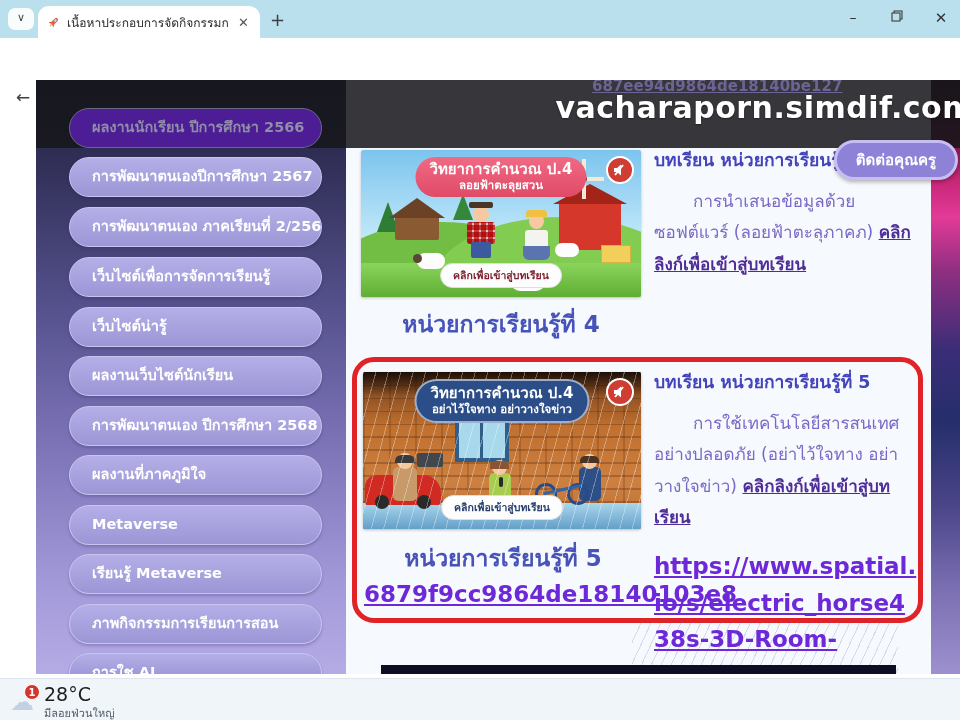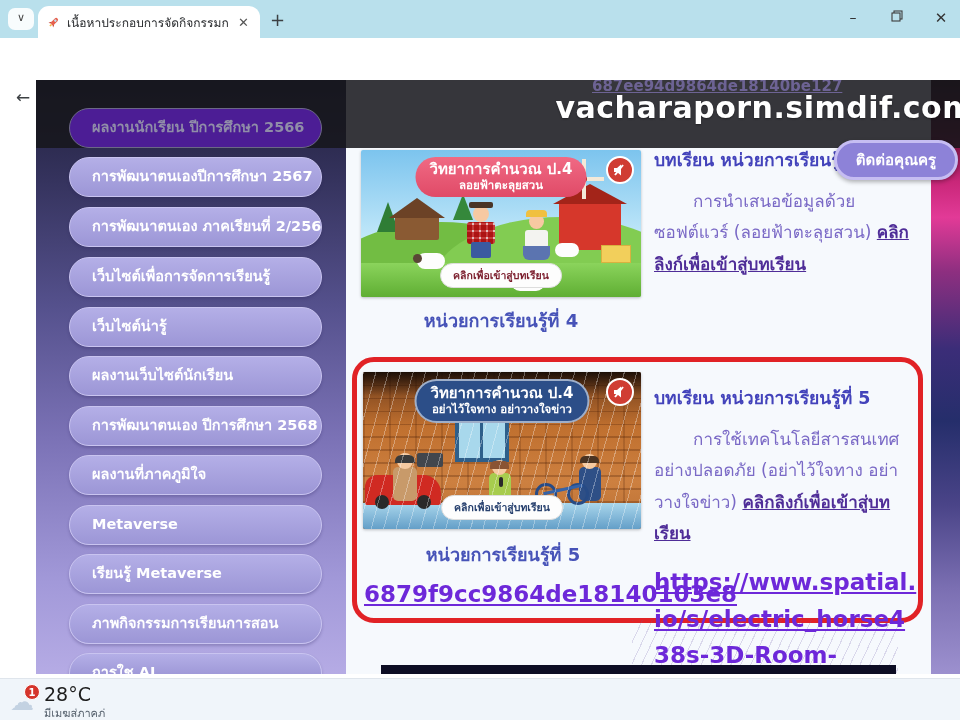--- a/index.html
+++ b/index.html
@@ -48,21 +48,21 @@
      background:#8d82d8; border:3px solid #c6bdf2; color:#fff; font-weight:bold; font-size:15px;
      text-align:center; line-height:34px; z-index:10; box-shadow:0 2px 4px rgba(0,0,0,.3); }
 
   
   .lesson-img { position:absolute; width:280px; overflow:hidden; border-radius:2px; box-shadow:0 1px 3px rgba(0,0,0,.25); z-index:3; }
   .banner { position:absolute; top:7px; left:50%; transform:translateX(-50%); border-radius:22px; padding:3px 14px 4px; text-align:center; z-index:4; }
   .banner .l1 { font-size:15px; font-weight:bold; color:#fff; line-height:1.25; white-space:nowrap; }
   .banner .l2 { font-size:11.5px; font-weight:bold; color:#fff; line-height:1.2; white-space:nowrap; }
   .enter-pill { position:absolute; bottom:9px; left:50%; transform:translateX(-50%); background:#fdfdfd; border:1px solid #ddd; border-radius:14px; padding:3px 12px; font-size:10.5px; font-weight:bold; white-space:nowrap; z-index:4; }
   .mute-btn { position:absolute; top:6px; right:7px; width:28px; height:28px; border-radius:50%; background:#d03d33; border:2px solid #fff; z-index:5; display:flex; align-items:center; justify-content:center; }
-  .caption { position:absolute; width:280px; text-align:center; font-size:18px; font-weight:600; color:#4753b8; z-index:3; }
+  .caption { position:absolute; width:280px; text-align:center; font-size:23px; font-weight:600; color:#4753b8; z-index:3; }
 
   .col { position:absolute; width:270px; z-index:3; }
   .col h3 { font-size:17.5px; font-weight:bold; color:#4343bb; margin-bottom:12px; }
   .col p { font-size:17px; color:#7a69c6; line-height:1.85; text-indent:2.3em; }
   .ilink { color:#4f2d98; font-weight:600; text-decoration:underline; }
   .biglink { font-size:23px; font-weight:600; color:#6d28d9; text-decoration:underline; word-break:break-all; line-height:1.6; display:block; }
 
   #red-box { position:absolute; left:316px; top:277px; width:571px; height:266px; border:5px solid #e12226; border-radius:22px; z-index:2; }
 
   
@@ -215,21 +215,21 @@
         <svg width="16" height="16" viewBox="0 0 16 16">
             <polygon points="2,6 5,6 9,2.5 9,13.5 5,10 2,10" fill="#fff"></polygon>
             <line x1="11" y1="3" x2="3" y2="13" stroke="#fff" stroke-width="2"></line>
           </svg>
       </div>
     </div>
     <div class="caption" style="left:325px;top:226px;">หน่วยการเรียนรู้ที่ 4</div>
 
     <div class="col" style="left:618px;top:66px;">
       <h3>บทเรียน หน่วยการเรียนรู้ที่ 4</h3>
-      <p><span>การนำเสนอข้อมูลด้วยซอฟต์แวร์ (ลอยฟ้าตะลุยสวน)</span> <a class="ilink">คลิกลิงก์เพื่อเข้าสู่บทเรียน</a></p>
+      <p><span>การนำเสนอข้อมูลด้วยซอฟต์แวร์ (ลอยฟ้าตะลุภาคภ)</span> <a class="ilink">คลิกลิงก์เพื่อเข้าสู่บทเรียน</a></p>
     </div>
 
     <div id="red-box"></div>
 
     <div class="lesson-img" style="left:327px;top:292px;height:157px;width:278px;">
       <div class="wall"></div>
       <div class="abs" style="left:0;top:0;width:100%;height:24px;background:linear-gradient(180deg,rgba(15,8,4,.85),rgba(15,8,4,0));"></div>
       <div class="abs" style="left:92px;top:46px;width:54px;height:44px;background:#a8d8ec;border:4px solid #2e5f8a;"></div>
       <div class="abs" style="left:117px;top:46px;width:3px;height:44px;background:#2e5f8a;"></div>
       <div class="abs" style="left:0;bottom:0;width:100%;height:26px;background:linear-gradient(180deg,#a9d6ec,#649fc8);"></div>
@@ -263,21 +263,21 @@
       <div class="mute-btn">
         <svg width="16" height="16" viewBox="0 0 16 16">
             <polygon points="2,6 5,6 9,2.5 9,13.5 5,10 2,10" fill="#fff"></polygon>
             <line x1="11" y1="3" x2="3" y2="13" stroke="#fff" stroke-width="2"></line>
           </svg>
       </div>
     </div>
     <div class="caption" style="left:327px;top:460px;">หน่วยการเรียนรู้ที่ 5</div>
     <a class="biglink abs" style="left:328px;top:496px;z-index:3;">6879f9cc9864de18140103e8</a>
 
-    <div class="col" style="left:618px;top:304px;width:266px;">
+    <div class="col" style="left:618px;top:288px;width:266px;">
       <h3>บทเรียน หน่วยการเรียนรู้ที่ 5</h3>
       <p><span>การใช้เทคโนโลยีสารสนเทศอย่างปลอดภัย (อย่าไว้ใจทาง อย่าวางใจข่าว)</span> <a class="ilink">คลิกลิงก์เพื่อเข้าสู่บทเรียน</a></p>
       <a class="biglink" style="margin-top:14px;">https://www.spatial.io/s/electric_horse438s-3D-Room-</a>
     </div>
 
     <div id="feather-deco"></div>
     <div id="next-media"></div>
 
     <div id="scrollbar">
       <div class="scroll-arrow" style="top:4px;">▲</div>
@@ -287,19 +287,19 @@
   </div>
 
   <div id="taskbar">
     <div id="weather">
       <div id="weather-cloud">
         <span id="cloud-glyph">☁</span>
         <span id="weather-badge">1</span>
       </div>
       <div>
         <div id="weather-temp">28°C</div>
-        <div id="weather-cond">มีเมฆส่ภาคภ่</div>
+        <div id="weather-cond">มีลอยฟ่วนใหญ่</div>
       </div>
     </div>
 
   </div>
 
 </div>
 
 </body></html>

